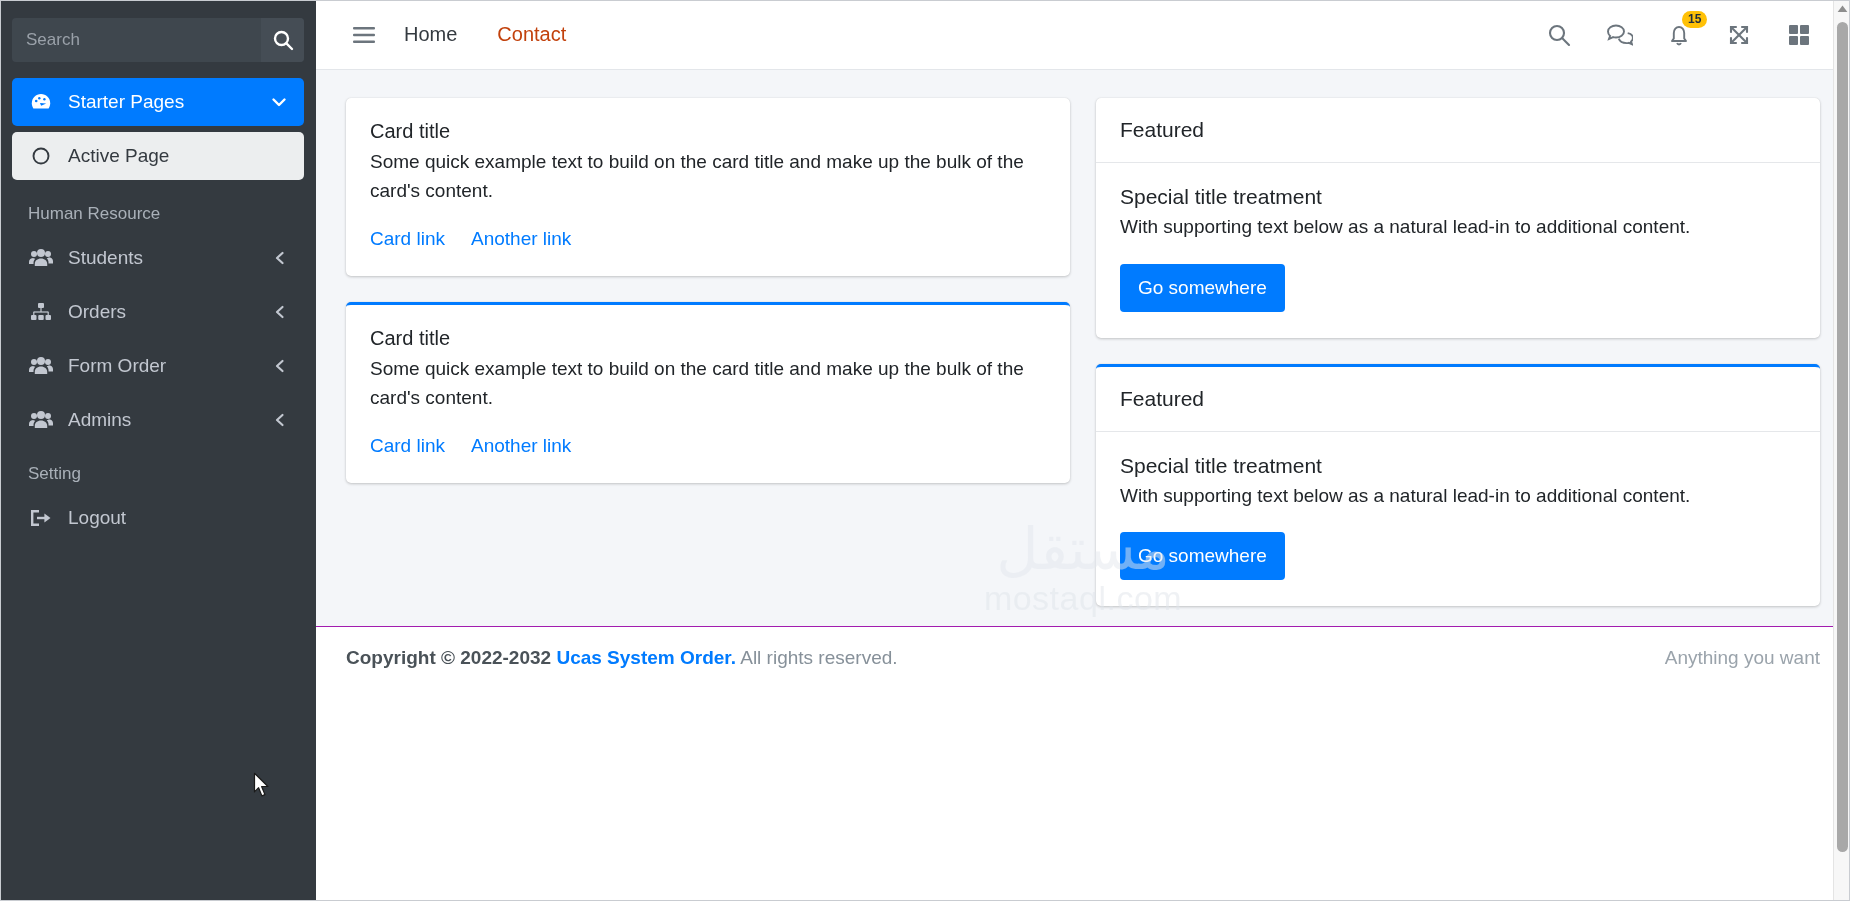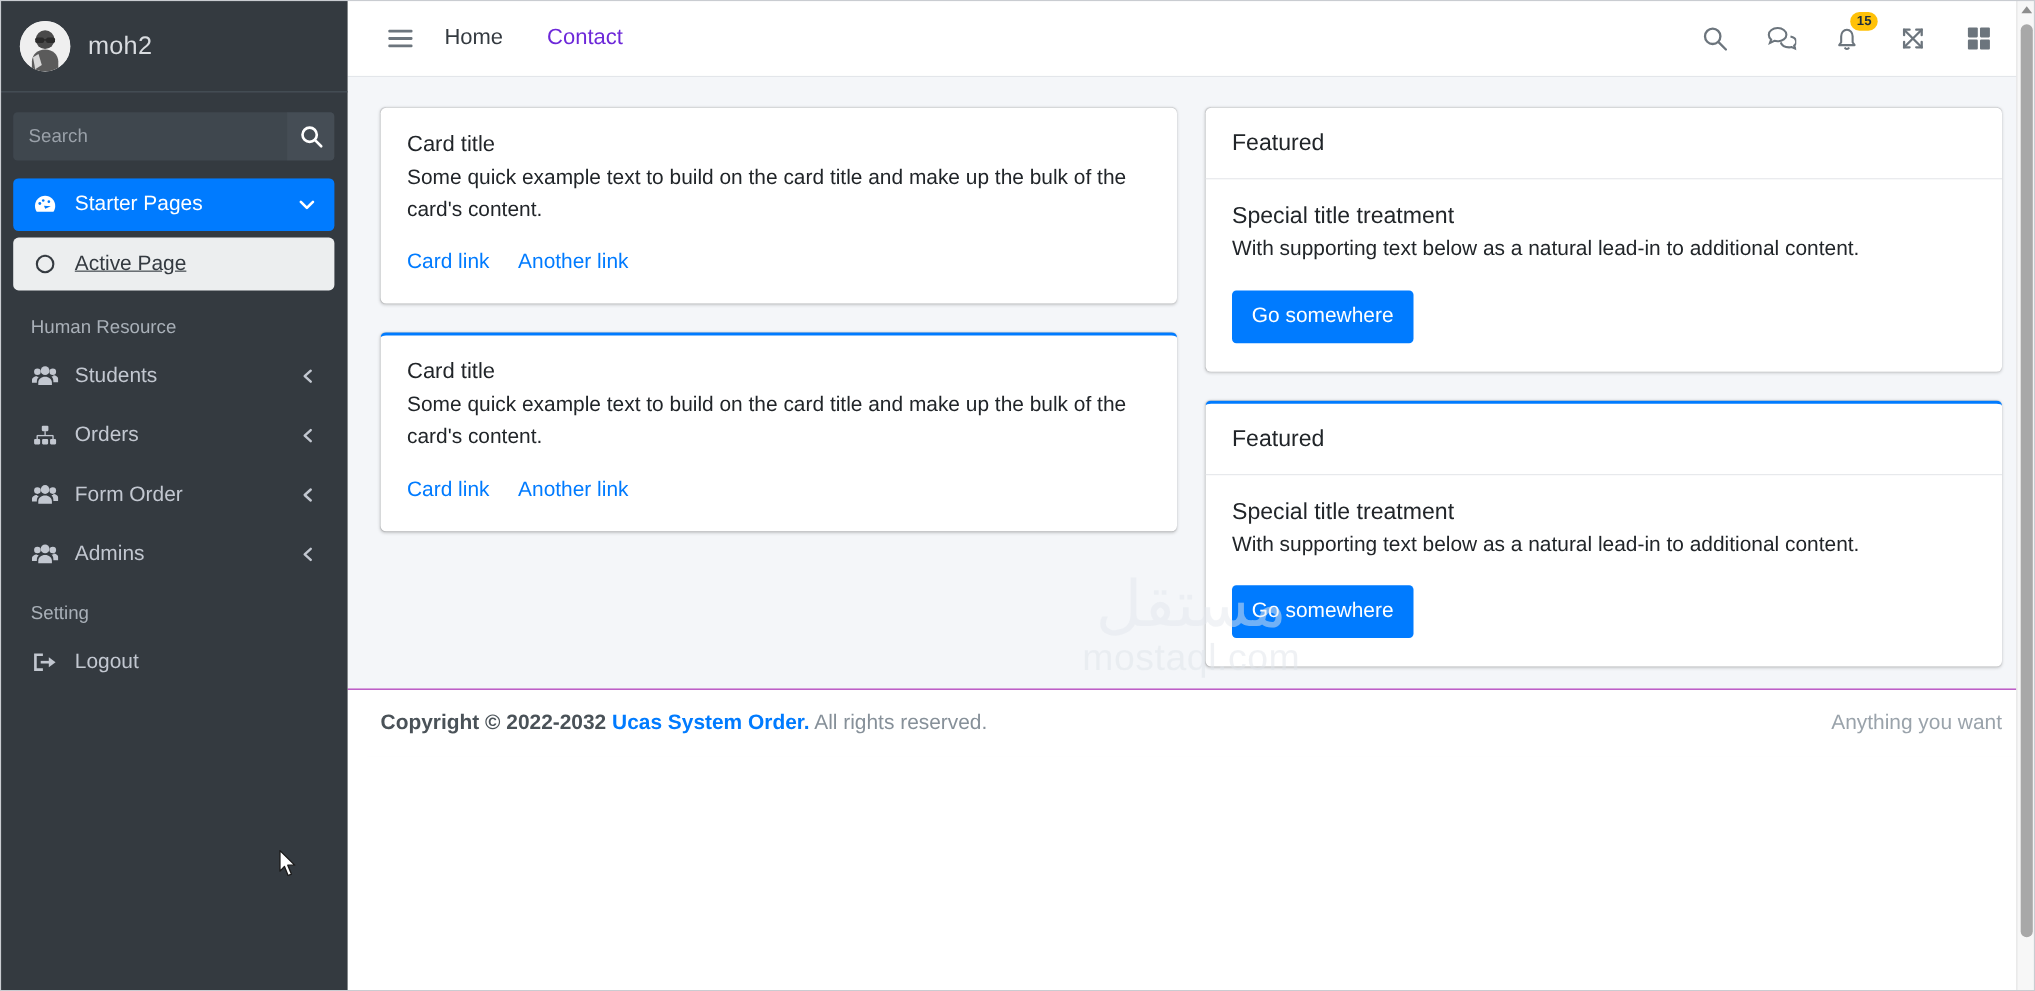--- a/index.html
+++ b/index.html
@@ -54,21 +54,21 @@
     color: #c2c7d0; font-size: 19px; cursor: pointer;
     position: relative; margin-bottom: 6px;
   }
   .nav-item.active-blue { background: #007bff; color: #ffffff; }
   .nav-item .caret { margin-left: auto; display: flex; align-items: center; }
 
   .sub-item {
     display: flex; align-items: center; gap: 14px;
     height: 48px; margin: 0 0 10px 0; padding: 0 16px;
     border-radius: 5px; background: #eceeef; color: #343a40;
-    font-size: 19px; cursor: pointer; text-decoration: underline;
+    font-size: 19px; cursor: pointer;
   }
 
   .nav-header {
     padding: 14px 16px 10px 16px; font-size: 17px; color: #a9b0b8;
   }
   .nav-icon { width: 26px; display: flex; align-items: center; justify-content: center; flex: 0 0 26px; }
 
   
   .main {
     flex: 1; height: 688px; display: flex; flex-direction: column;
@@ -78,21 +78,21 @@
   .topbar {
     height: 70px; background: #ffffff; display: flex; align-items: center;
     padding: 0 26px 0 28px; flex: 0 0 70px;
     border-bottom: 1px solid #e3e6ea;
   }
   .topnav-left { display: flex; align-items: center; gap: 0; }
   .hamburger { width: 40px; height: 40px; display:flex; align-items:center; justify-content:center; cursor:pointer; }
   .topnav-link {
     font-size: 20px; color: #343a40; padding: 0 20px; cursor: pointer; text-decoration: none;
   }
-  .topnav-link.muted { color: #6d28d9; text-align: center; }
+  .topnav-link.muted { color: #c2410c; text-align: center; }
   .topnav-right { margin-left: auto; display: flex; align-items: center; gap: 30px; padding-right: 10px; }
   .topicon { position: relative; cursor: pointer; display:flex; align-items:center; justify-content:center; width: 30px; height: 30px; }
   .badge {
     position: absolute; top: -9px; left: 18px;
     background: #ffc107; color: #1f2d3d;
     font-size: 12px; font-weight: bold;
     border-radius: 11px; padding: 1px 6px; line-height: 15px;
   }
 
   .content { flex: 1; padding: 28px 30px 0 30px; overflow: hidden; position: relative; }
@@ -157,34 +157,20 @@
   .cursor { position: absolute; left: 253px; top: 772px; z-index: 60; pointer-events: none; }
   .pageborder { position:absolute; inset:0; border:1px solid #c9ccd1; pointer-events:none; z-index:50; }
 </style>
 </head>
 <body>
 
 <div id="app">
 
   <aside class="sidebar">
 
-    <div class="brand">
-      <span class="avatar">
-        <svg width="46" height="46" viewBox="0 0 46 46">
-          <circle cx="23" cy="23" r="23" fill="#efefef"></circle>
-          <circle cx="23" cy="17" r="8.5" fill="#4a4a4a"></circle>
-          <path d="M23 26c-7 0-12 5-12 11v9h24v-9c0-6-5-11-12-11z" fill="#5b5b5b"></path>
-          <rect x="14" y="15" width="8" height="5" rx="1.6" fill="#2b2b2b"></rect>
-          <rect x="24" y="15" width="8" height="5" rx="1.6" fill="#2b2b2b"></rect>
-          <rect x="21.6" y="16.6" width="3" height="1.4" fill="#2b2b2b"></rect>
-          <path d="M12 33l5-3 3 10-6 4z" fill="#d8d8d8"></path>
-        </svg>
-      </span>
-      <span class="brand-name">moh2</span>
-    </div>
 
     <div class="search-wrap">
       <input class="search-input" type="text" placeholder="Search" style="">
       <button class="search-btn">
         <svg width="24" height="24" viewBox="0 0 24 24" fill="none" stroke="#ffffff" stroke-width="2.4">
           <circle cx="10.5" cy="10.5" r="6.5"></circle>
             <line x1="15.4" y1="15.4" x2="21" y2="21" stroke-linecap="round"></line>
         </svg>
       </button>
     </div>

